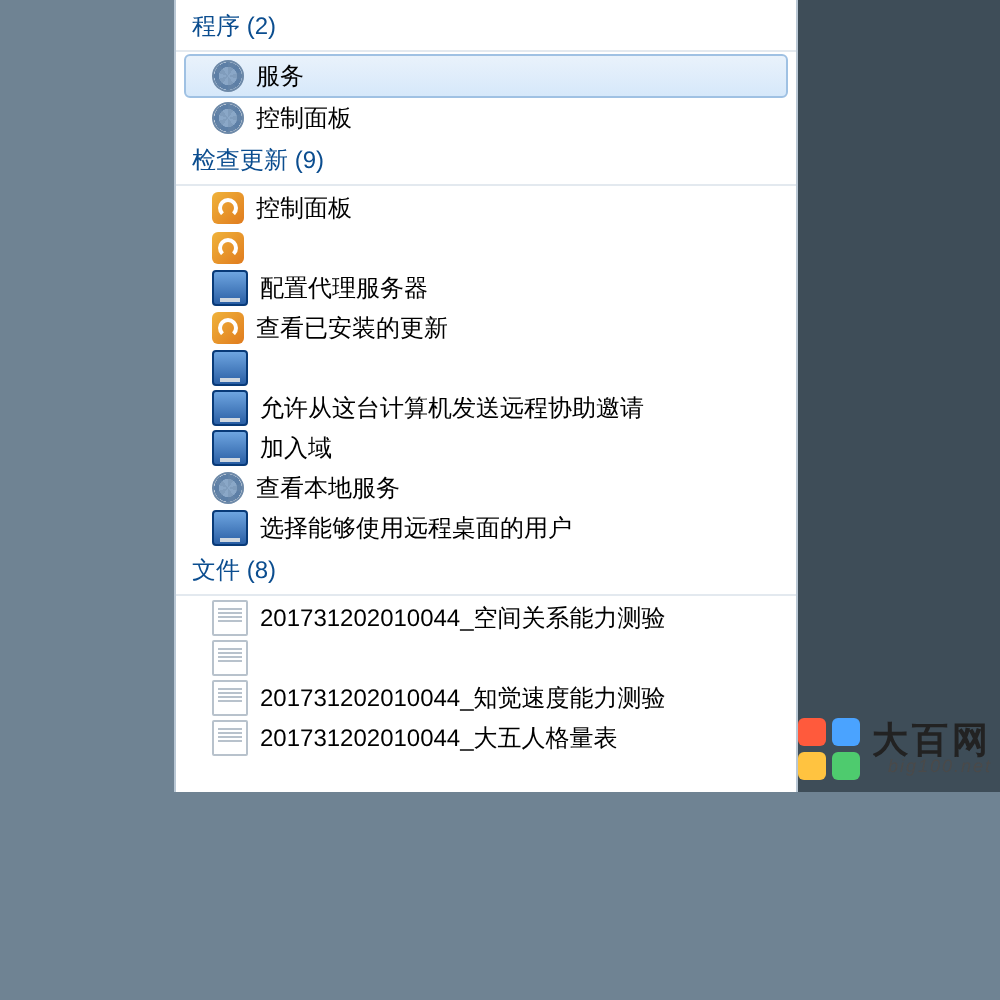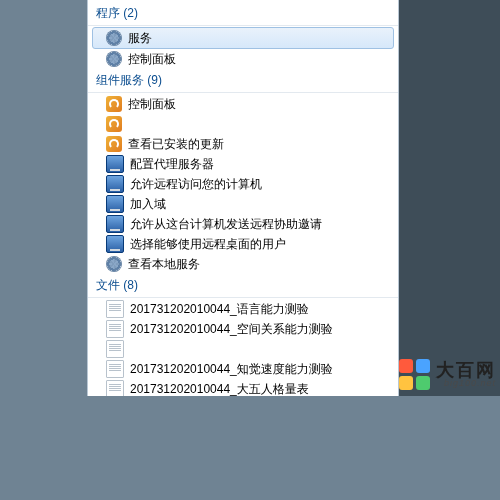--- a/index.html
+++ b/index.html
@@ -61,66 +61,61 @@
     <div class="item selected">
       <span class="ic ic-gear"></span>
       <span class="label">服务</span>
     </div>
     <div class="item">
       <span class="ic ic-gear"></span>
       <span class="label">控制面板</span>
     </div>
 
     <div class="section-header">
-      <span>组件服务</span>
+      <span>检查更新</span>
       (<span>9</span>)
     </div>
     <div class="item">
       <span class="ic ic-update"></span>
       <span class="label">控制面板</span>
     </div>
     <div class="item">
       <span class="ic ic-update"></span>
     </div>
     <div class="item">
+      <span class="ic ic-computer"></span>
+      <span class="label">配置代理服务器</span>
+    </div>
+    <div class="item">
       <span class="ic ic-update"></span>
       <span class="label">查看已安装的更新</span>
     </div>
     <div class="item">
       <span class="ic ic-computer"></span>
-      <span class="label">配置代理服务器</span>
-    </div>
-    <div class="item">
-      <span class="ic ic-computer"></span>
-      <span class="label">允许远程访问您的计算机</span>
-    </div>
-    <div class="item">
-      <span class="ic ic-computer"></span>
-      <span class="label">加入域</span>
     </div>
     <div class="item">
       <span class="ic ic-computer"></span>
       <span class="label">允许从这台计算机发送远程协助邀请</span>
     </div>
     <div class="item">
       <span class="ic ic-computer"></span>
-      <span class="label">选择能够使用远程桌面的用户</span>
+      <span class="label">加入域</span>
     </div>
     <div class="item">
       <span class="ic ic-gear"></span>
       <span class="label">查看本地服务</span>
     </div>
+    <div class="item">
+      <span class="ic ic-computer"></span>
+      <span class="label">选择能够使用远程桌面的用户</span>
+    </div>
 
     <div class="section-header">
       <span>文件</span>
       (<span>8</span>)
-    </div>
-    <div class="item">
-      <span class="ic ic-doc"></span>
-      <span class="label">201731202010044_语言能力测验</span>
     </div>
     <div class="item">
       <span class="ic ic-doc"></span>
       <span class="label">201731202010044_空间关系能力测验</span>
     </div>
     <div class="item">
       <span class="ic ic-doc"></span>
     </div>
     <div class="item">
       <span class="ic ic-doc"></span>

